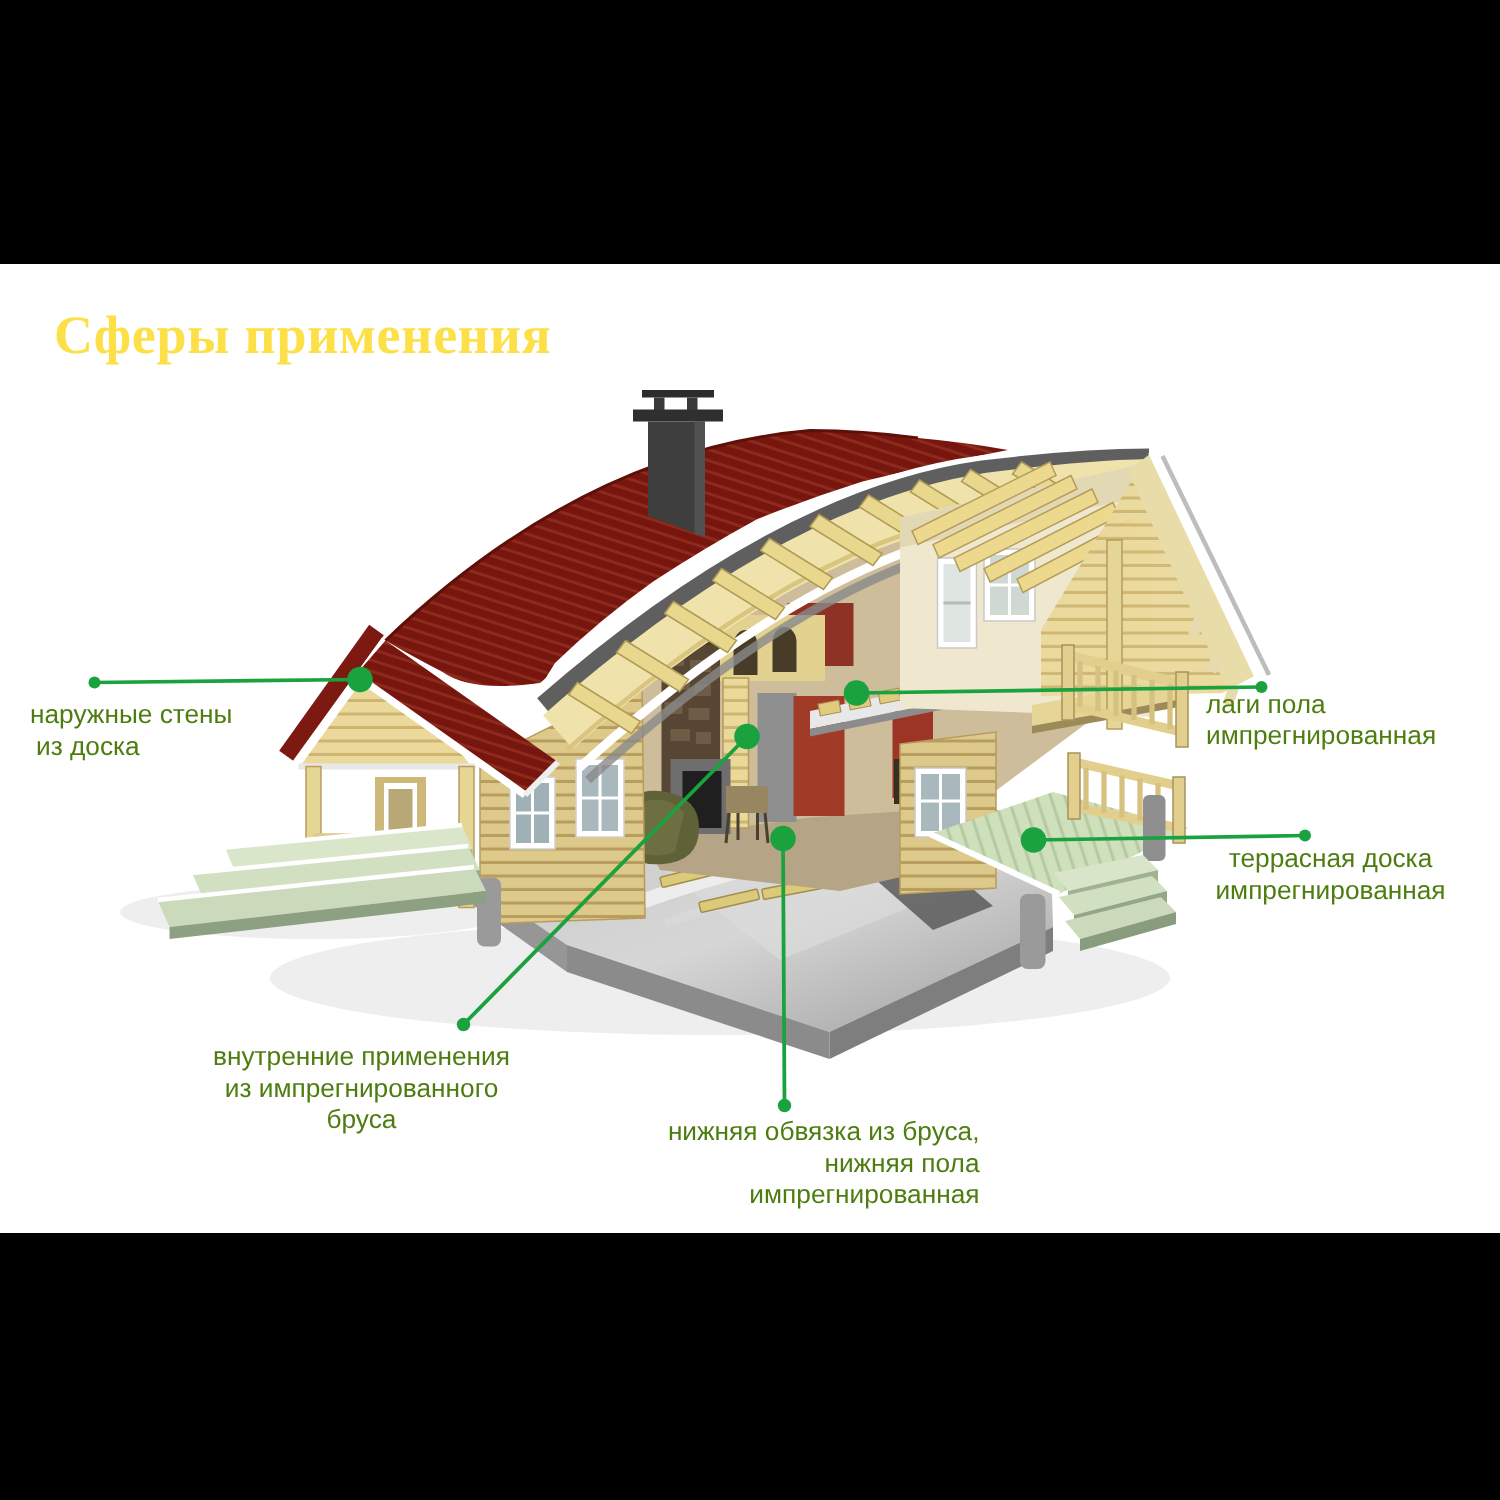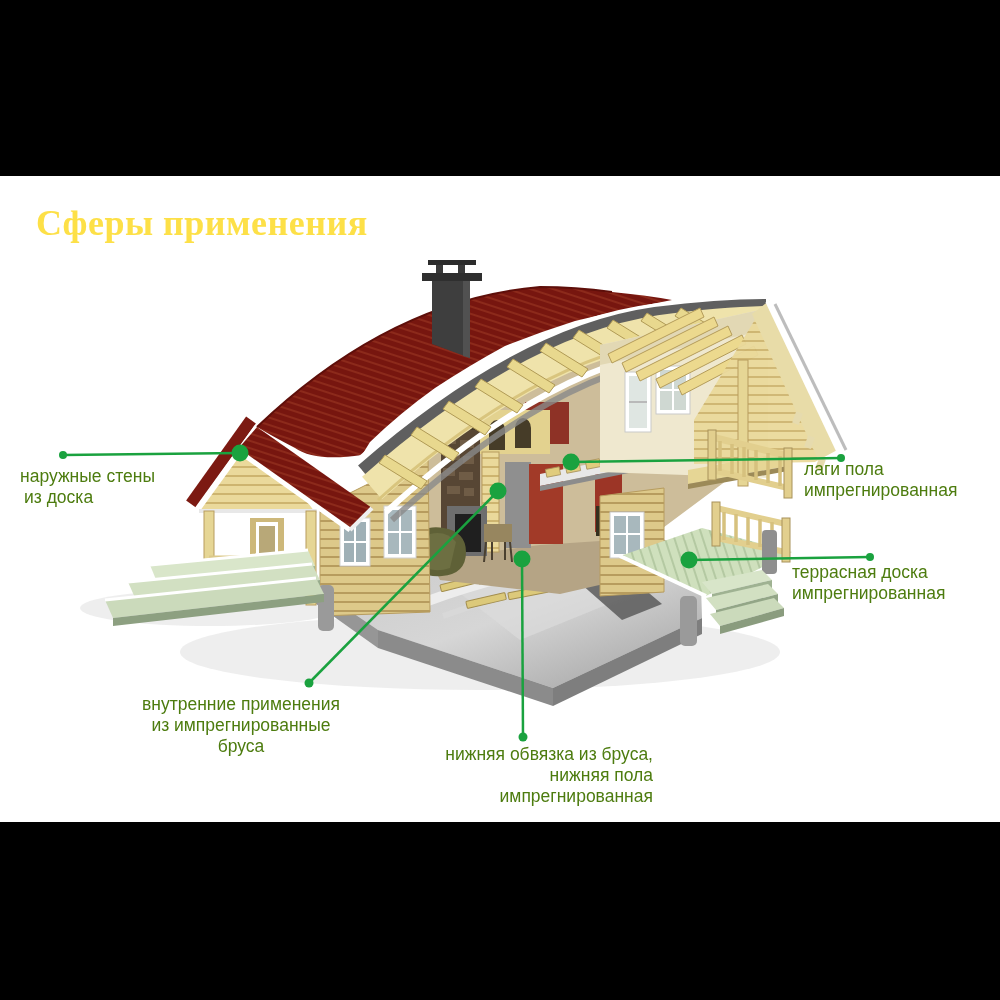--- a/index.html
+++ b/index.html
@@ -342,28 +342,28 @@
 <div class="callout-label" style="left:20px;top:466px;width:170px;text-align:left">
   <div class="line">наружные стены</div>
   <div class="line" style="padding-left:4px">из доска</div>
 </div>
 
 <div class="callout-label" style="left:804px;top:459px;width:195px;text-align:left">
   <div class="line">лаги пола</div>
   <div class="line">импрегнированная</div>
 </div>
 
-<div class="callout-label" style="left:792px;top:562px;width:190px;">
+<div class="callout-label" style="left:792px;top:562px;width:190px;text-align:center">
   <div class="line">террасная доска</div>
   <div class="line">импрегнированная</div>
 </div>
 
 <div class="callout-label" style="left:125px;top:694px;width:232px;text-align:center">
   <div class="line">внутренние применения</div>
-  <div class="line">из импрегнированные</div>
+  <div class="line">из импрегнированного</div>
   <div class="line">бруса</div>
 </div>
 
 <div class="callout-label" style="left:403px;top:744px;width:250px;text-align:right">
   <div class="line">нижняя обвязка из бруса,</div>
   <div class="line">нижняя пола</div>
   <div class="line">импрегнированная</div>
 </div>
 
 </body></html>

